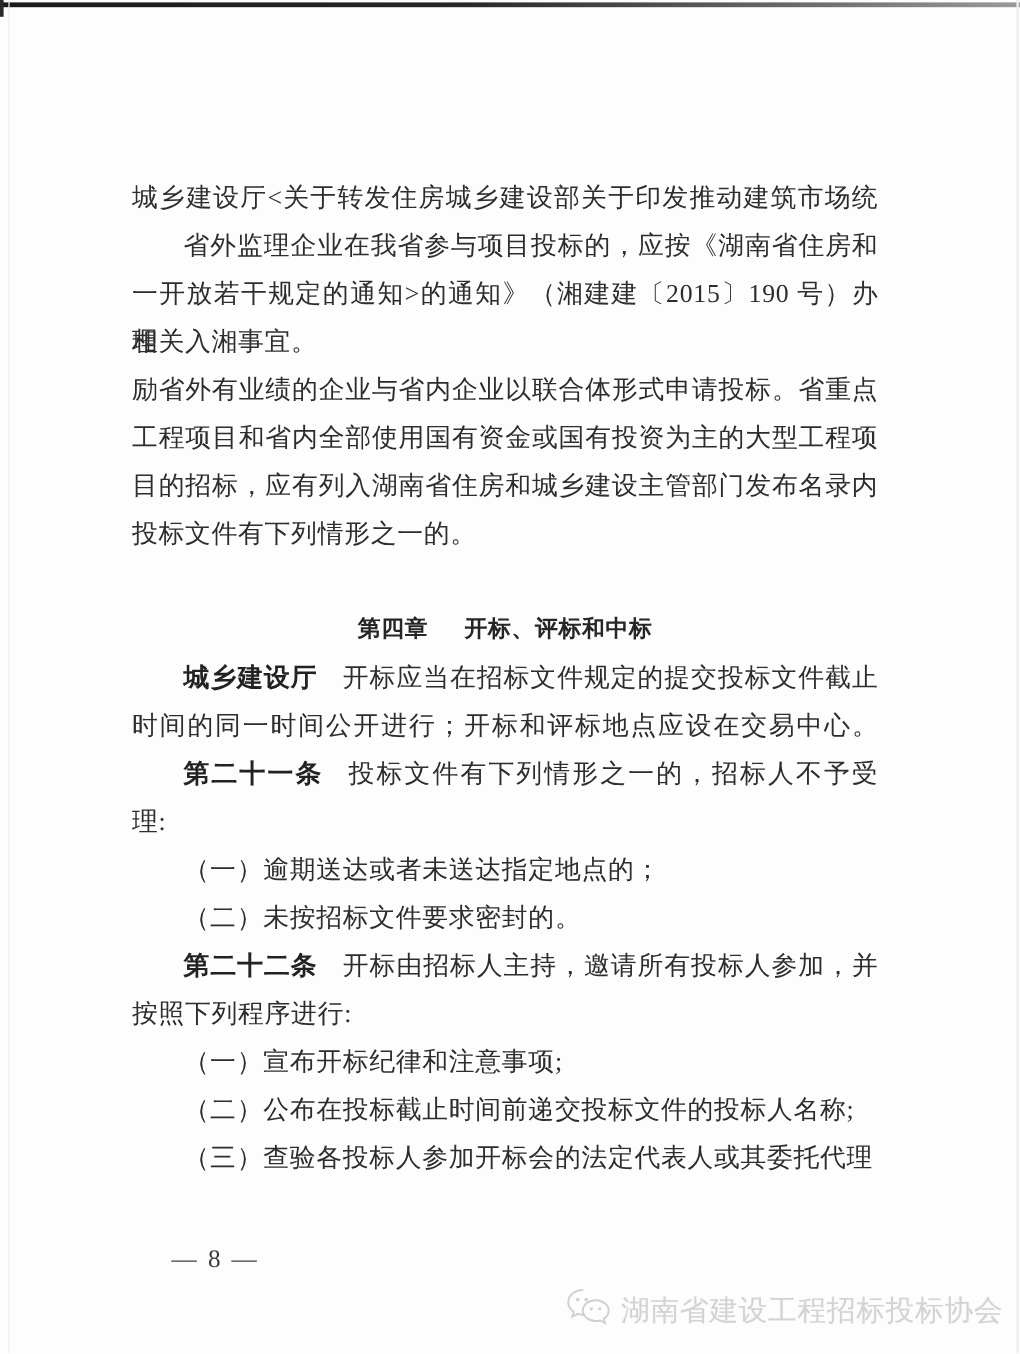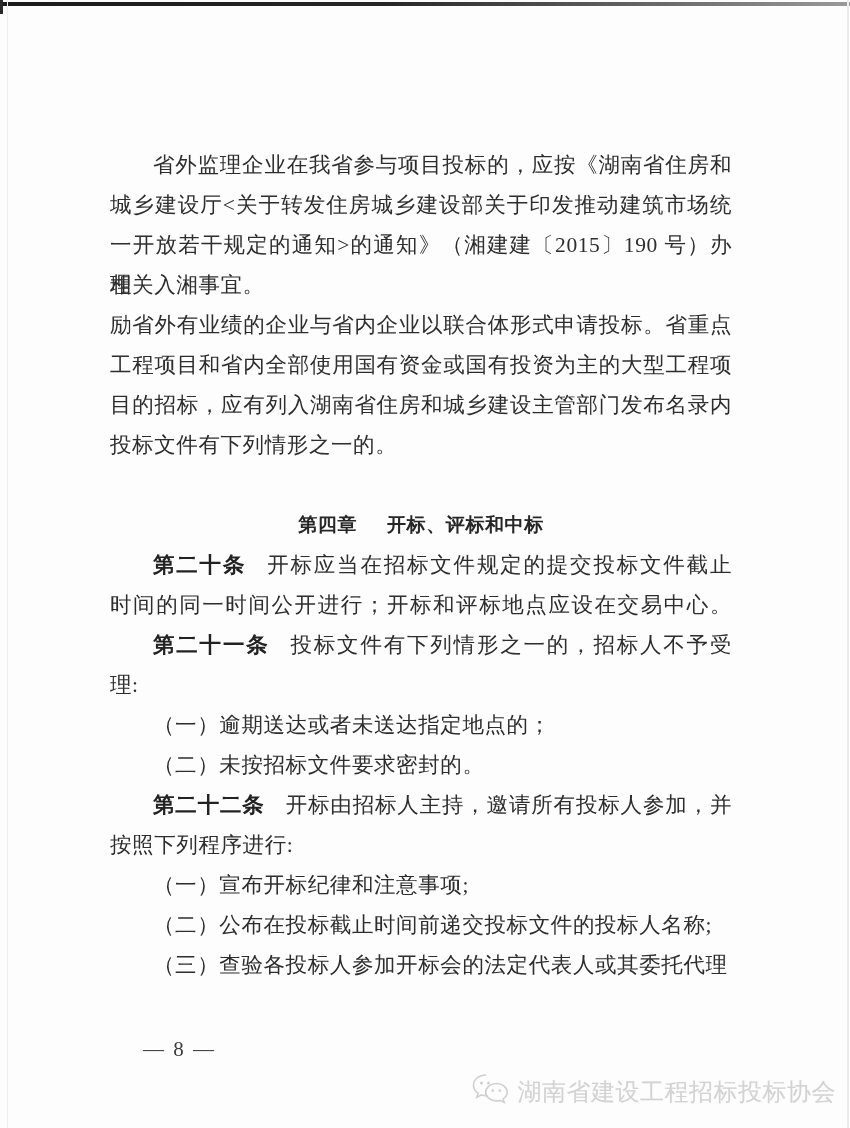--- a/index.html
+++ b/index.html
@@ -80,31 +80,31 @@
 <body>
 
 <div class="page">
 
   <div class="scan-top-line"></div>
   <div class="scan-left-tick"></div>
   <div class="scan-left-edge"></div>
   <div class="scan-right-edge"></div>
 
   <div class="content">
+      <div class="line body stretch"><span>城乡建设厅&lt;关于转发住房城乡建设部关于印发推动建筑市场统</span></div>
       <div class="line body indent stretch"><span>省外监理企业在我省参与项目投标的，应按《湖南省住房和</span></div>
-      <div class="line body stretch"><span>城乡建设厅&lt;关于转发住房城乡建设部关于印发推动建筑市场统</span></div>
       <div class="line body stretch"><span>一开放若干规定的通知&gt;的通知》（湘建建〔2015〕190 号）办理</span></div>
       <div class="line body"><span>相关入湘事宜。</span></div>
       <div class="line body stretch"><span>励省外有业绩的企业与省内企业以联合体形式申请投标。省重点</span></div>
       <div class="line body stretch"><span>工程项目和省内全部使用国有资金或国有投资为主的大型工程项</span></div>
       <div class="line body stretch"><span>目的招标，应有列入湖南省住房和城乡建设主管部门发布名录内</span></div>
       <div class="line body"><span>投标文件有下列情形之一的。</span></div>
       <div class="line spacer"></div>
       <div class="line heading"><span class="hnum">第四章</span><span>开标、评标和中标</span></div>
-      <div class="line body indent stretch"><span class="term">第二十条</span><span>开标应当在招标文件规定的提交投标文件截止</span></div>
+      <div class="line body indent stretch"><span class="term">城乡建设厅</span><span>开标应当在招标文件规定的提交投标文件截止</span></div>
       <div class="line body stretch"><span>时间的同一时间公开进行；开标和评标地点应设在交易中心。</span></div>
       <div class="line body indent stretch"><span class="term">第二十一条</span><span>投标文件有下列情形之一的，招标人不予受</span></div>
       <div class="line body"><span>理:</span></div>
       <div class="line body indent"><span>（一）逾期送达或者未送达指定地点的；</span></div>
       <div class="line body indent"><span>（二）未按招标文件要求密封的。</span></div>
       <div class="line body indent stretch"><span class="term">第二十二条</span><span>开标由招标人主持，邀请所有投标人参加，并</span></div>
       <div class="line body"><span>按照下列程序进行:</span></div>
       <div class="line body indent"><span>（一）宣布开标纪律和注意事项;</span></div>
       <div class="line body indent"><span>（二）公布在投标截止时间前递交投标文件的投标人名称;</span></div>
       <div class="line body indent"><span>（三）查验各投标人参加开标会的法定代表人或其委托代理</span></div>

